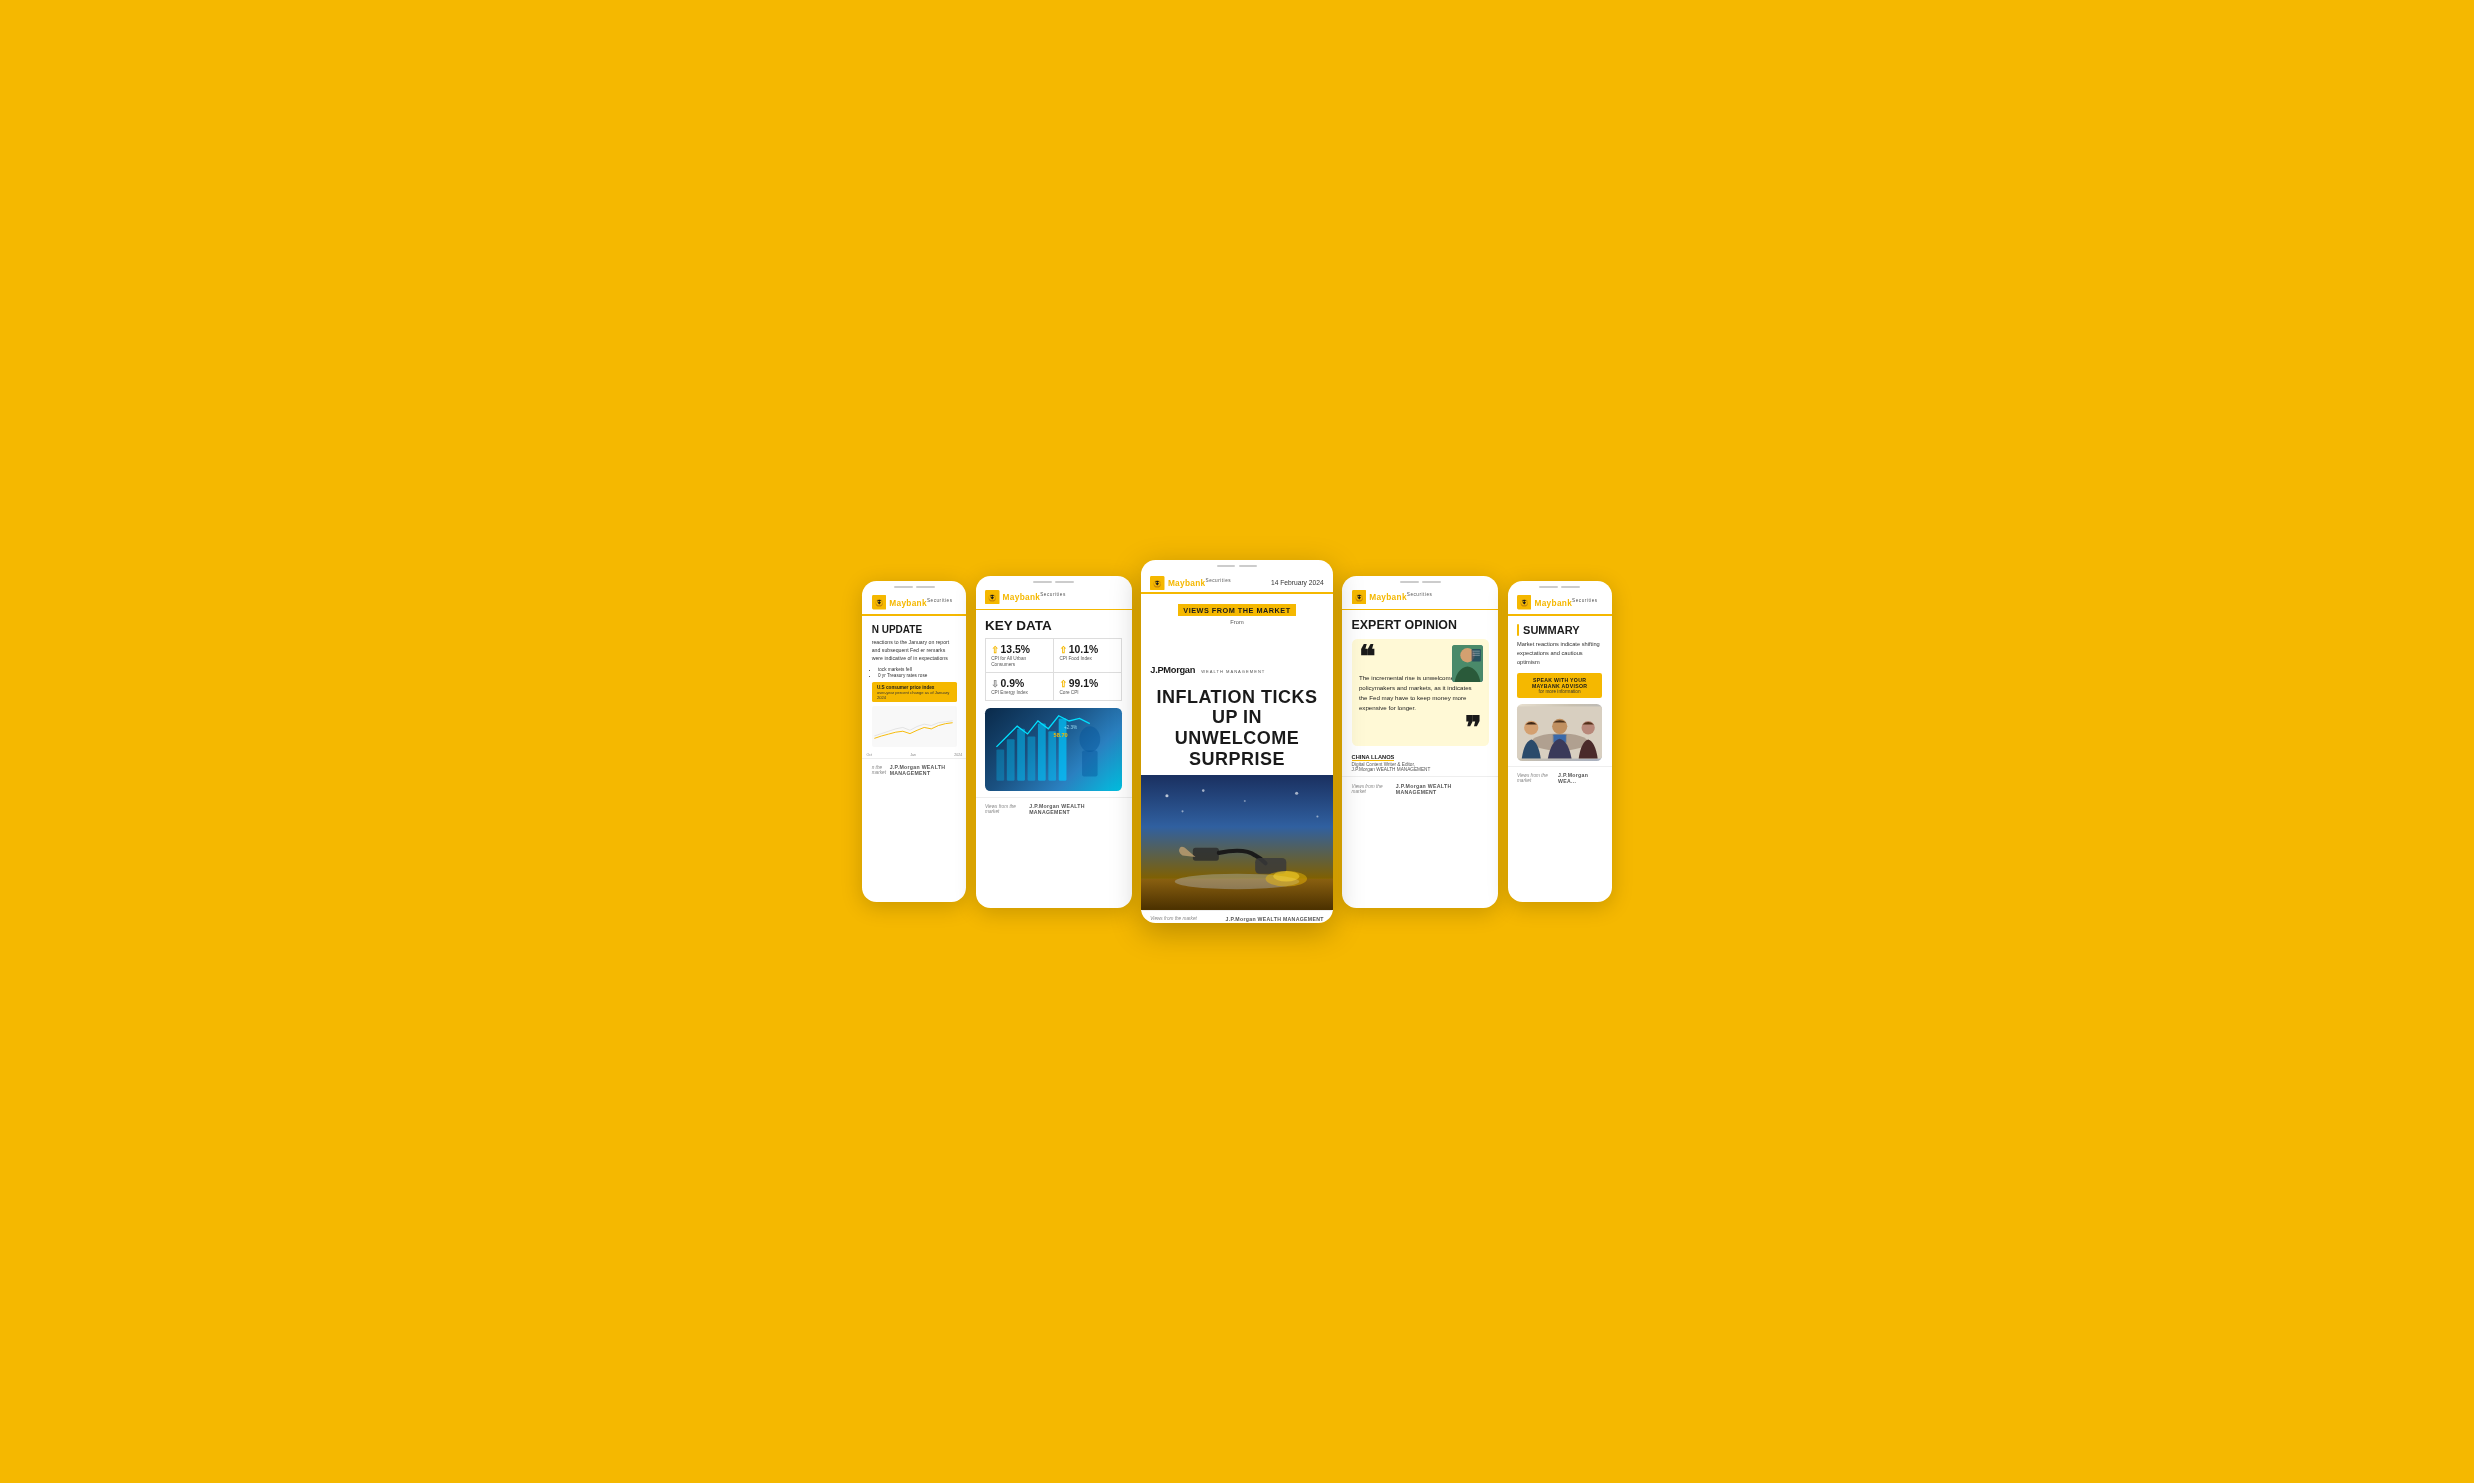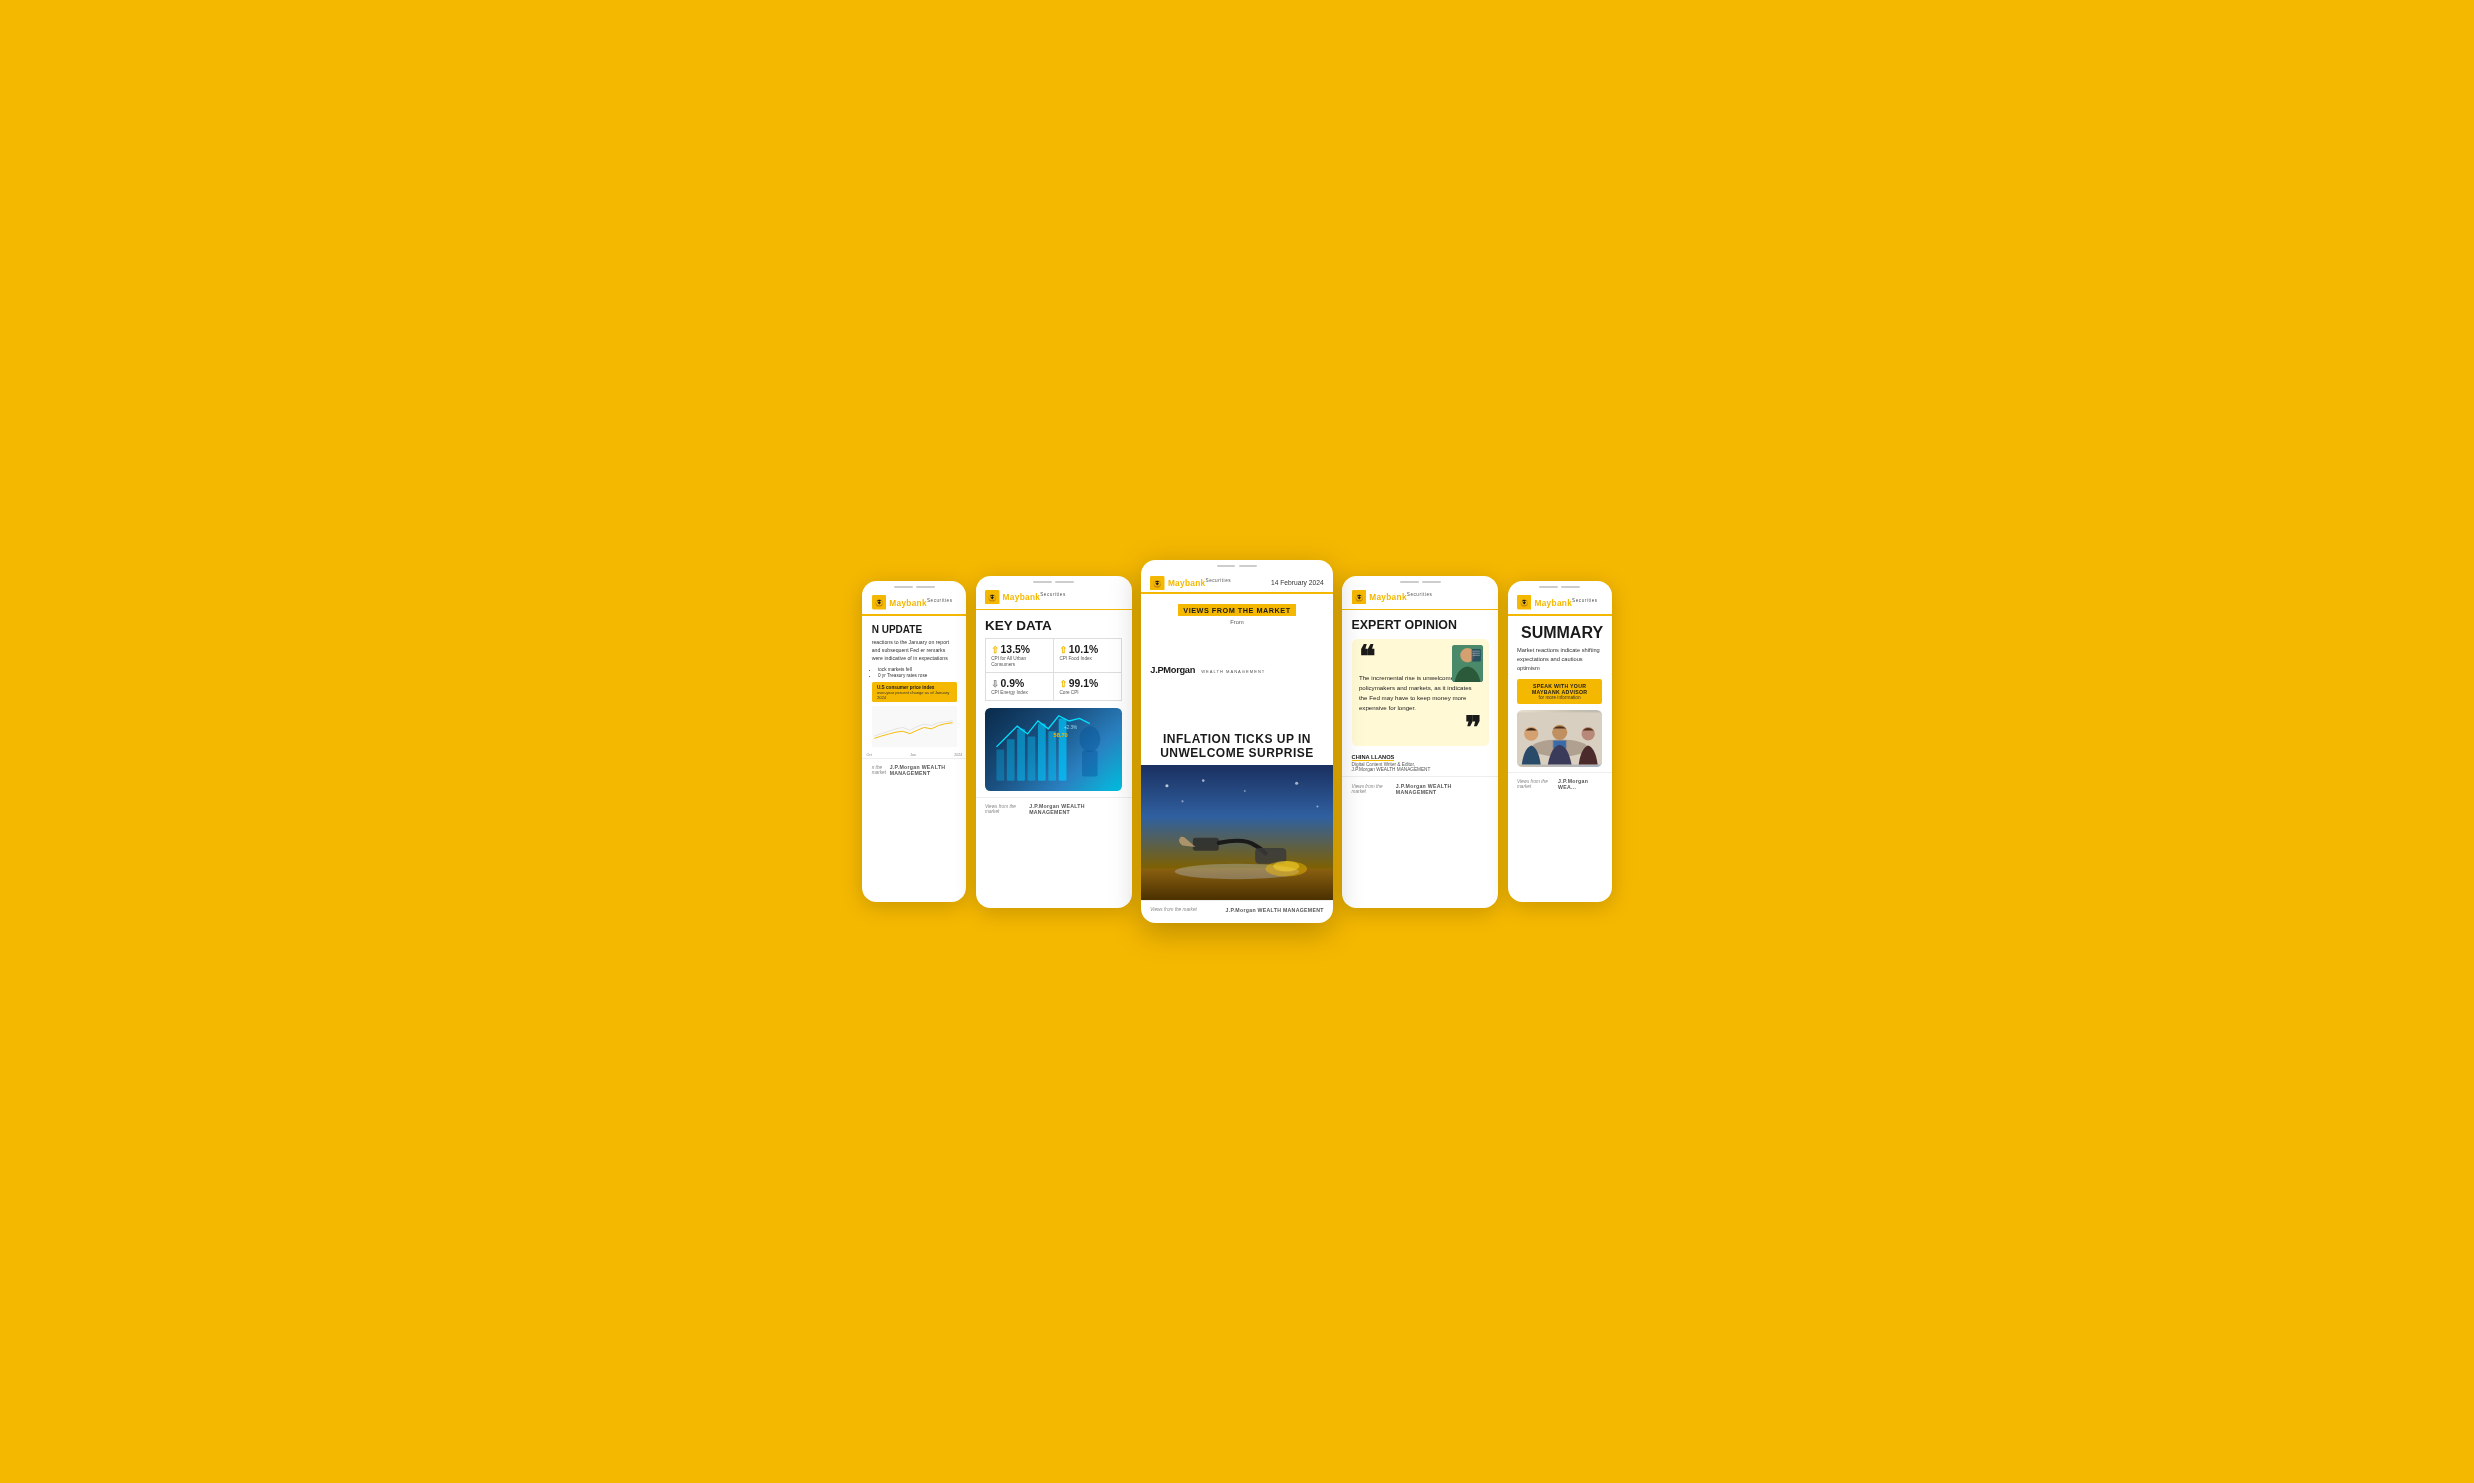--- a/index.html
+++ b/index.html
@@ -141,29 +141,28 @@
       font-weight: 900;
       color: #1a1a1a;
       letter-spacing: -0.3px;
     }
     .jpmorgan-wm {
       font-size: 4.1px;
       color: #555;
       letter-spacing: 1px;
     }
     .center-headline {
-      font-size: 12px;
+      font-size: 18px;
       font-weight: 900;
       color: #1a1a1a;
       text-align: center;
       padding: 7.3px 9.3px 5.2px;
       line-height: 1.15;
       letter-spacing: 0.5px;
       text-transform: uppercase;
-      margin-top: 46px;
     }
     .center-image {
       width: 100%;
       height: 135px;
       background: linear-gradient(160deg, #1a3a5c 0%, #2a6090 30%, #c0a000 70%, #8a6010 100%);
       position: relative;
       overflow: hidden;
       display: flex;
       align-items: center;
       justify-content: center;
@@ -353,21 +352,21 @@
     .mini-chart-labels {
       font-size: 3.6px;
       color: #888;
       padding: 1px 4.1px;
       display: flex;
       justify-content: space-between;
     }
 
     
     .summary-title {
-      font-size: 16px;
+      font-size: 11px;
       font-weight: 900;
       color: #1a1a1a;
       padding: 4.1px 9.3px 4.1px;
       display: flex;
       align-items: center;
       gap: 4.1px;
     }
     .summary-bar {
       width: 2.1px;
       height: 11.4px;

